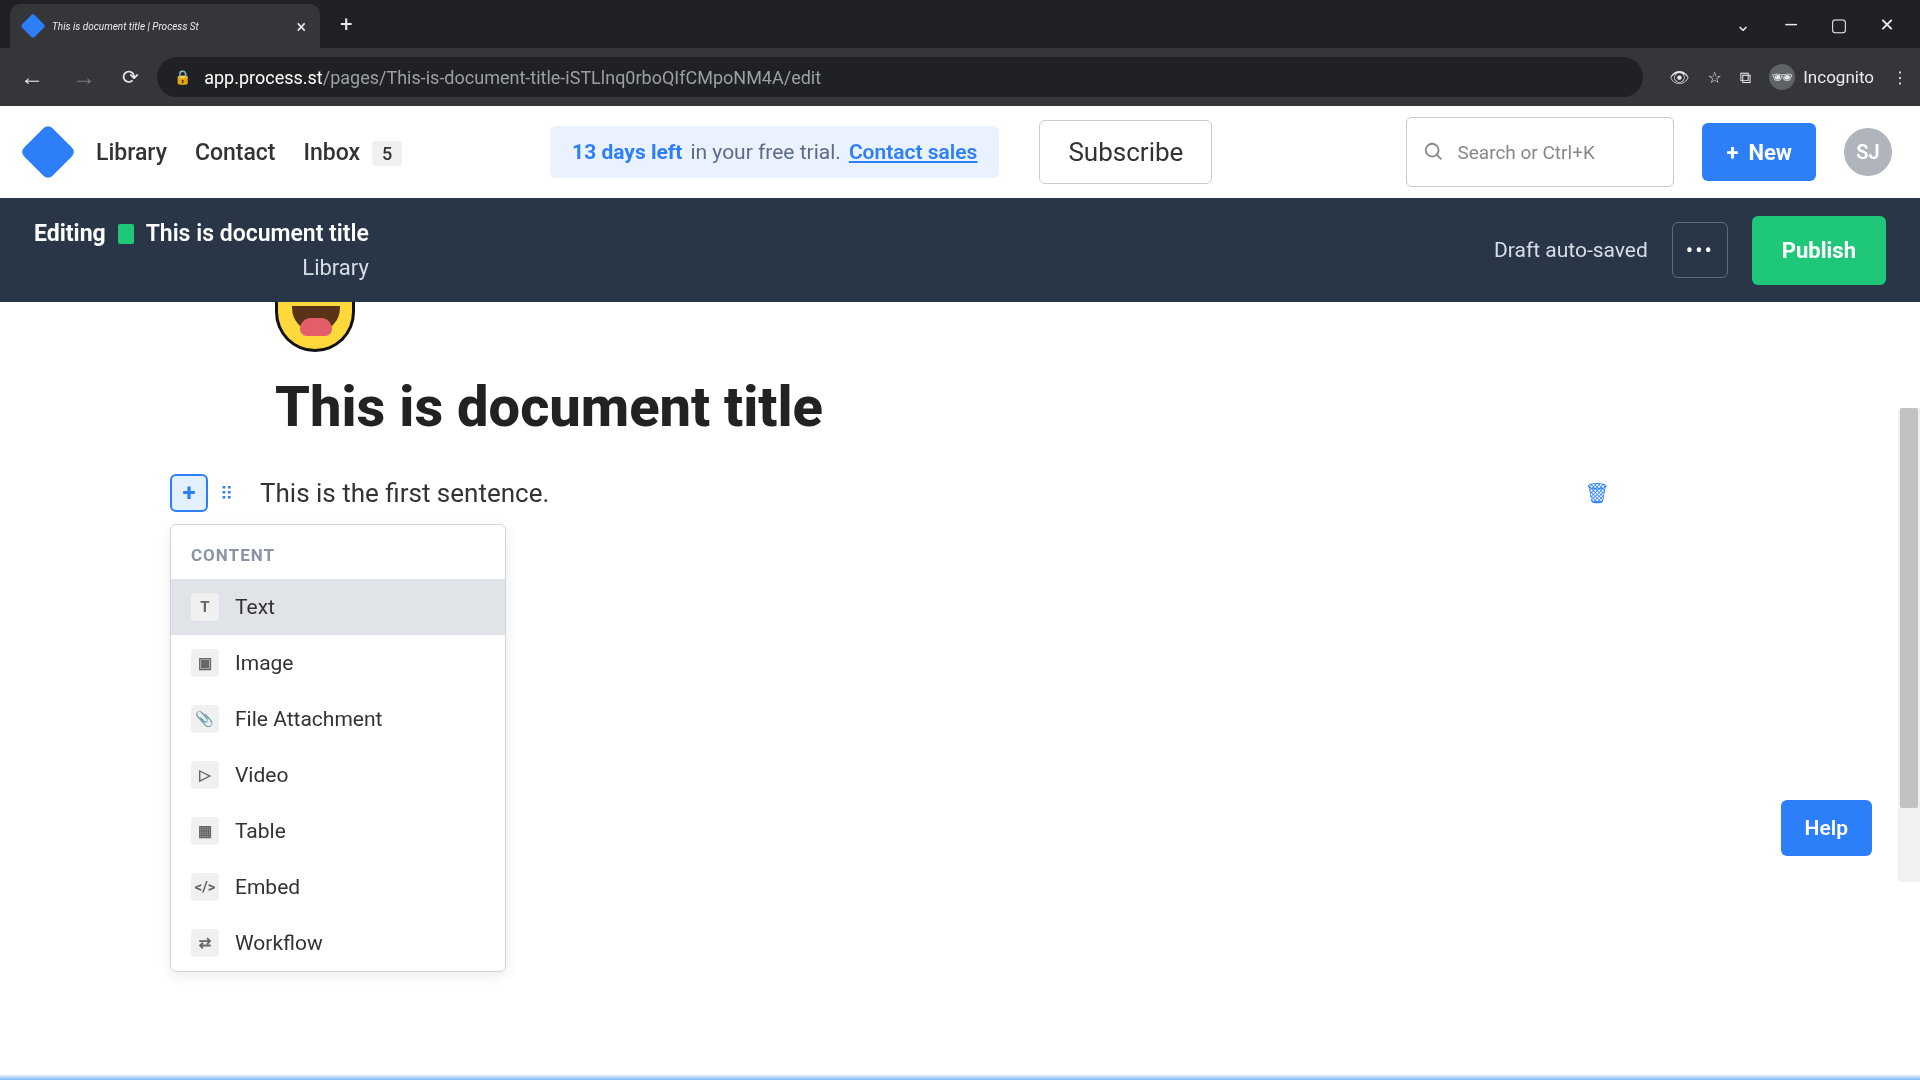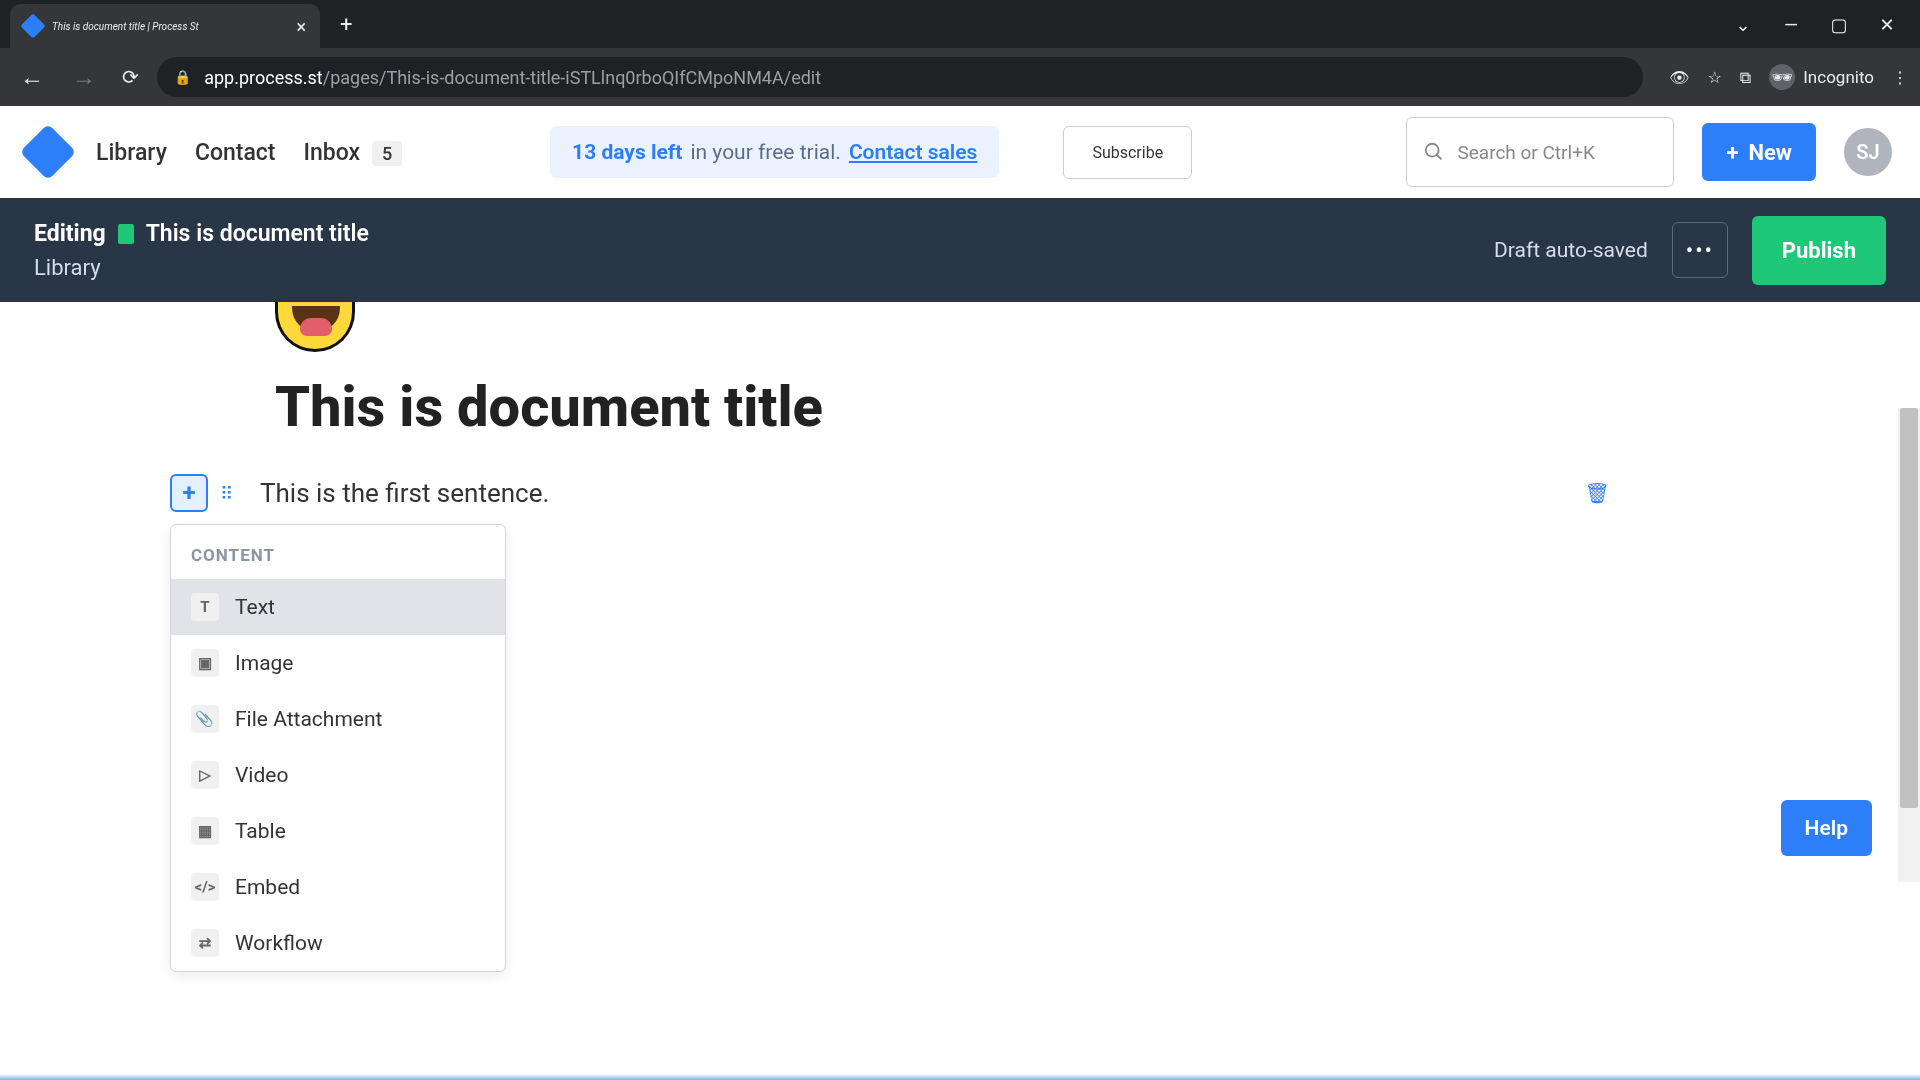--- a/index.html
+++ b/index.html
@@ -30,31 +30,31 @@
 
 
 .app-header { height:92px; background:#fff; display:flex; align-items:center; padding:0 28px; gap:28px; }
 .logo { width:40px; height:40px; background:#2d7ff9; transform:rotate(45deg); border-radius:6px; }
 .nav-link { font-size:23px; color:#333; font-weight:500; }
 .inbox-badge { background:#f0f0f0; padding:2px 10px; border-radius:4px; font-size:18px; margin-left:6px; }
 .trial-banner { background:#eaf2ff; padding:14px 22px; border-radius:6px; font-size:21px; display:flex; gap:8px; margin-left:120px; }
 .trial-days { color:#2d7ff9; font-weight:700; }
 .trial-rest { color:#5c6b8a; }
 .contact-link { color:#2d7ff9; text-decoration:underline; font-weight:600; }
-.subscribe-btn { border:1px solid #ccc; padding:16px 28px; border-radius:6px; font-size:16px; color:#333; margin-left:36px; }
+.subscribe-btn { border:1px solid #ccc; padding:16px 28px; border-radius:6px; font-size:26px; color:#333; margin-left:12px; }
 .spacer { flex:1; }
 .search-box { border:1px solid #ccc; border-radius:6px; height:70px; width:268px; display:flex; align-items:center; padding:0 16px; gap:12px; }
 .search-icon-svg { width:22px; height:22px; fill:none; stroke:#888; stroke-width:2; }
 .search-placeholder { color:#888; font-size:19px; }
 .new-btn { background:#2d7ff9; color:#fff; padding:0 24px; height:58px; border-radius:6px; display:flex; align-items:center; gap:10px; font-size:22px; font-weight:700; }
 .avatar { width:48px; height:48px; border-radius:50%; background:#b0b4bd; color:#fff; display:flex; align-items:center; justify-content:center; font-size:20px; font-weight:600; }
 
 
 .editing-bar { background:#293647; height:104px; display:flex; align-items:center; padding:0 34px; color:#fff; }
-.editing-left { display:flex; flex-direction:column; gap:8px; }
+.editing-left { display:flex; flex-direction:column; gap:8px;text-align:right; }
 .editing-top-row { display:flex; align-items:center; gap:12px; font-size:23px; }
 .editing-label { font-weight:700; }
 .doc-file-icon { width:16px; height:20px; background:#1fc778; border-radius:2px; }
 .editing-title { font-weight:600; }
 .breadcrumb { font-size:22px; color:#d6dde7; }
 .editing-right { margin-left:auto; display:flex; align-items:center; gap:24px; }
 .autosave-text { font-size:21px; color:#d6dde7; }
 .more-btn { width:56px; height:56px; border:1px solid #5a6b7f; border-radius:6px; display:flex; align-items:center; justify-content:center; color:#fff; font-size:22px; letter-spacing:2px; }
 .publish-btn { background:#1fc778; color:#fff; padding:0 30px; height:69px; border-radius:6px; font-size:22px; font-weight:700; display:flex; align-items:center; }
 

